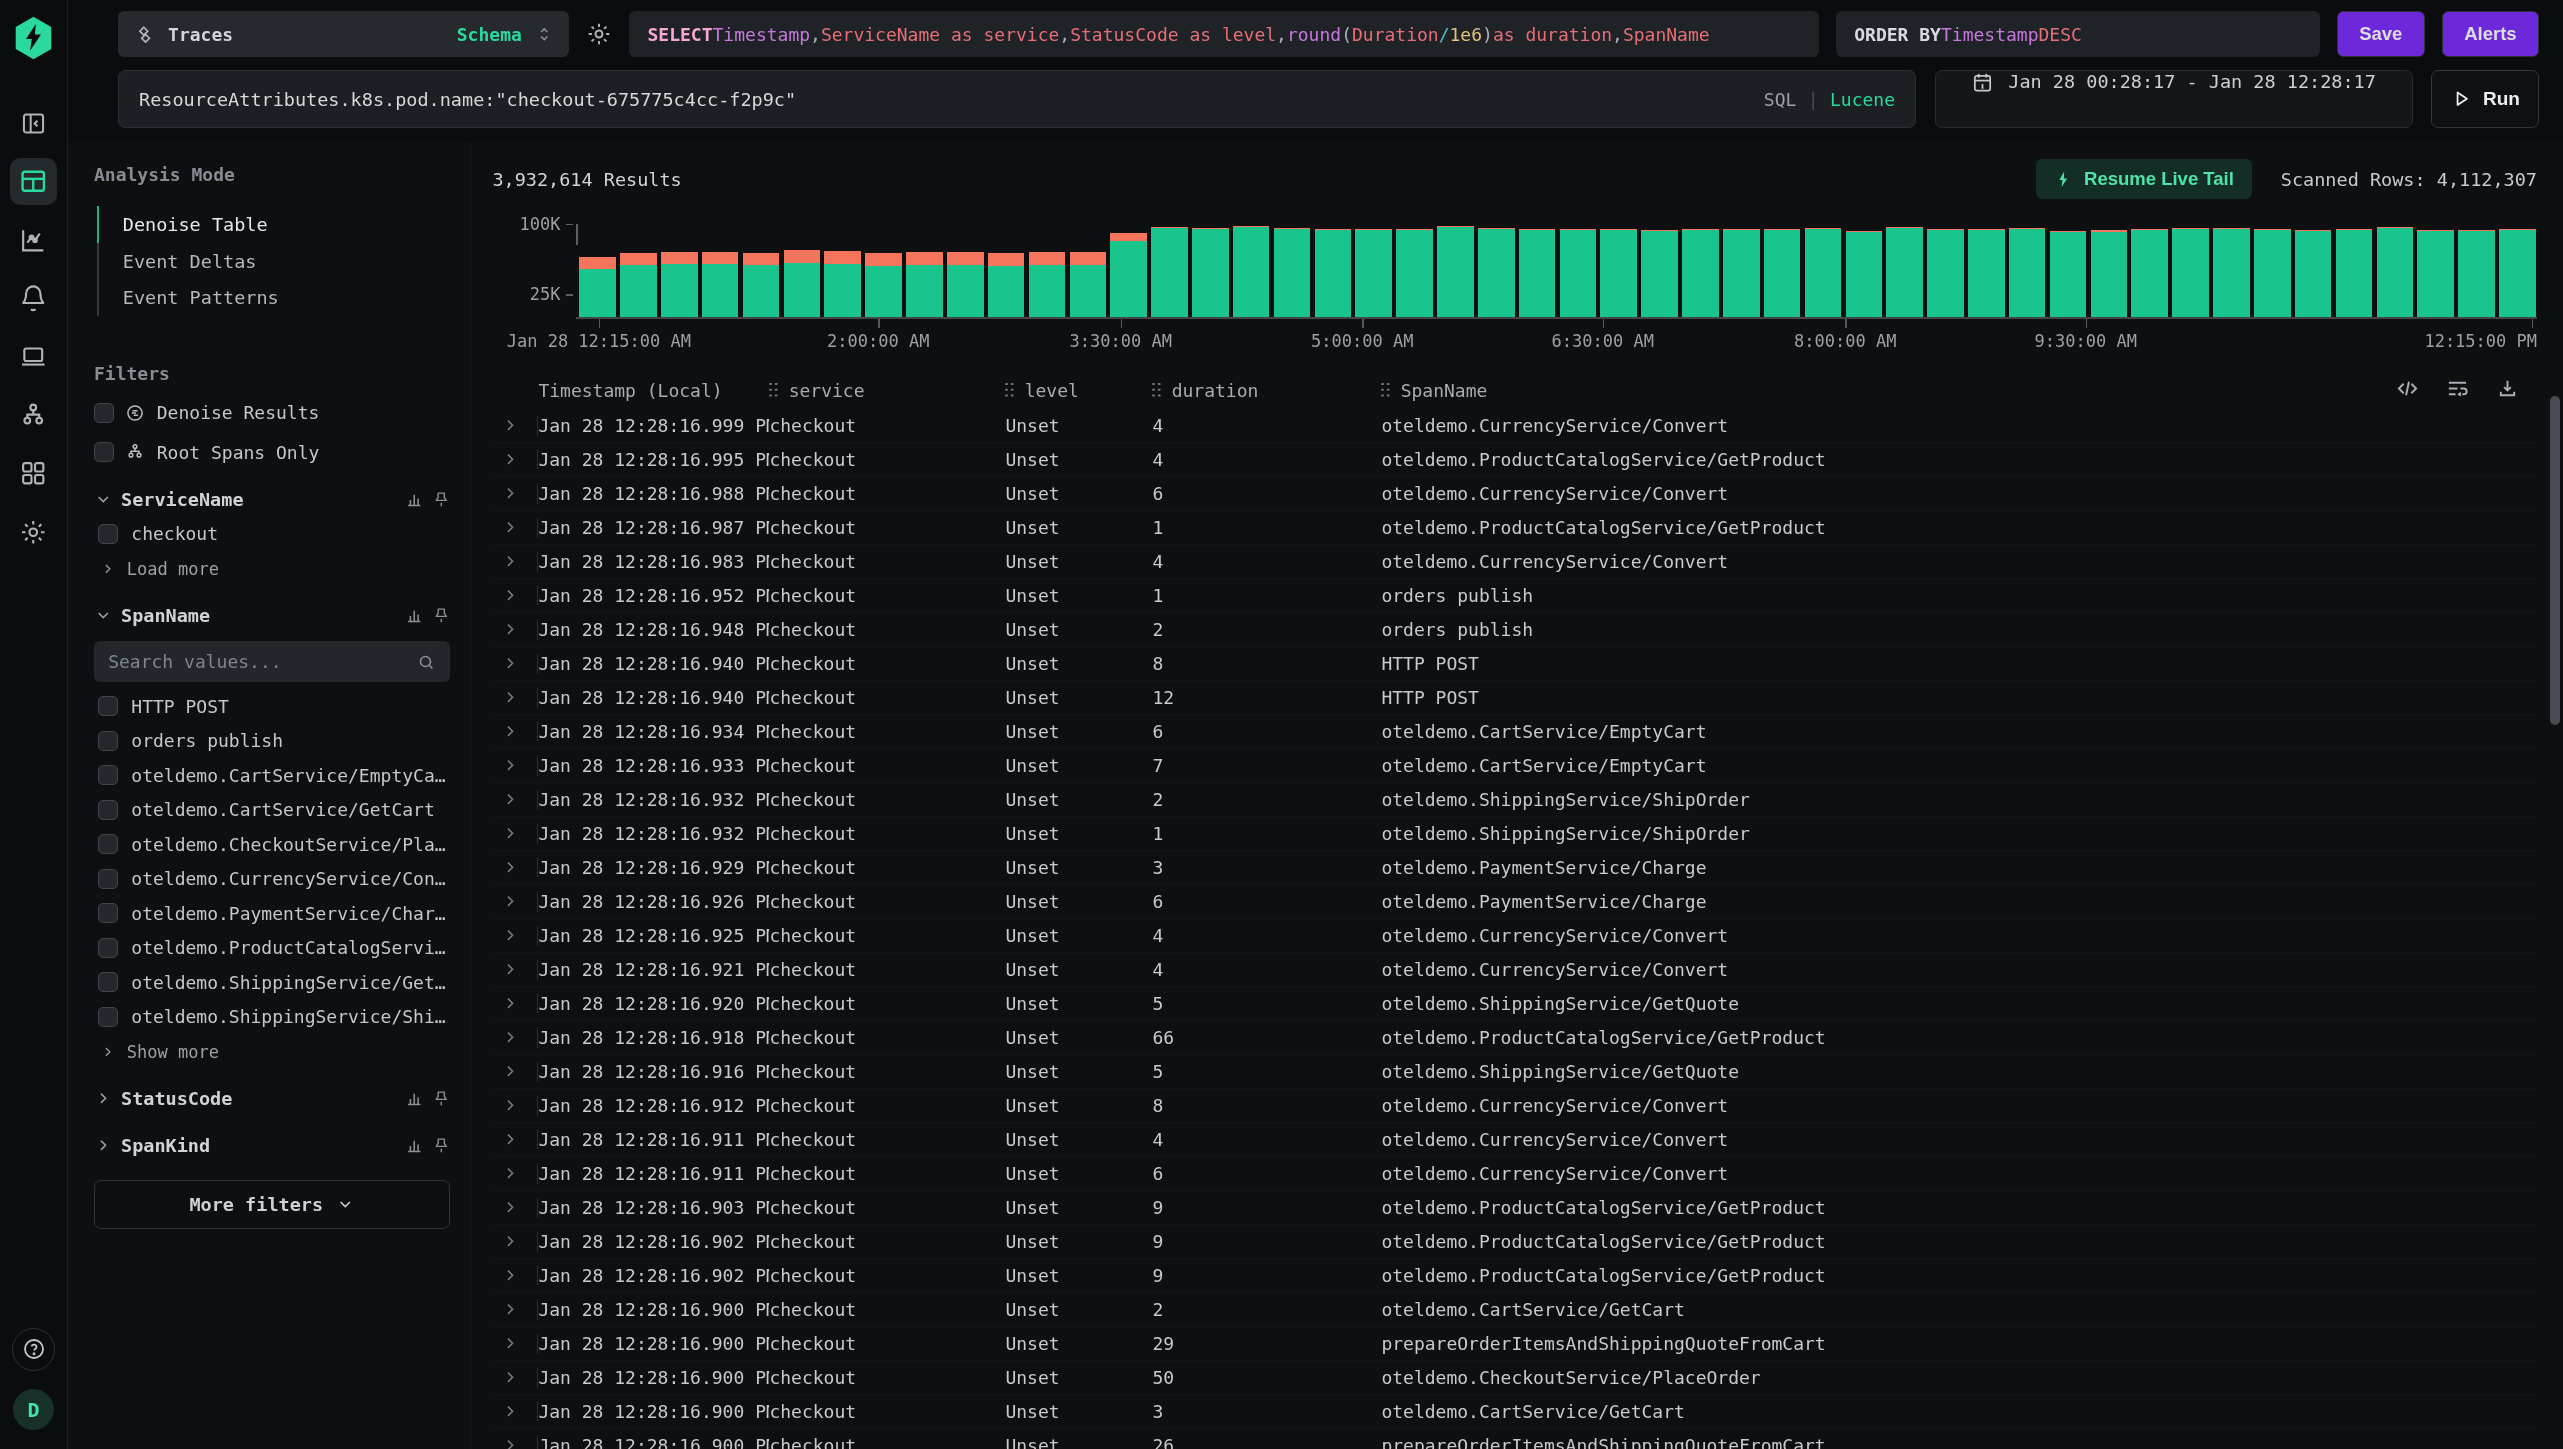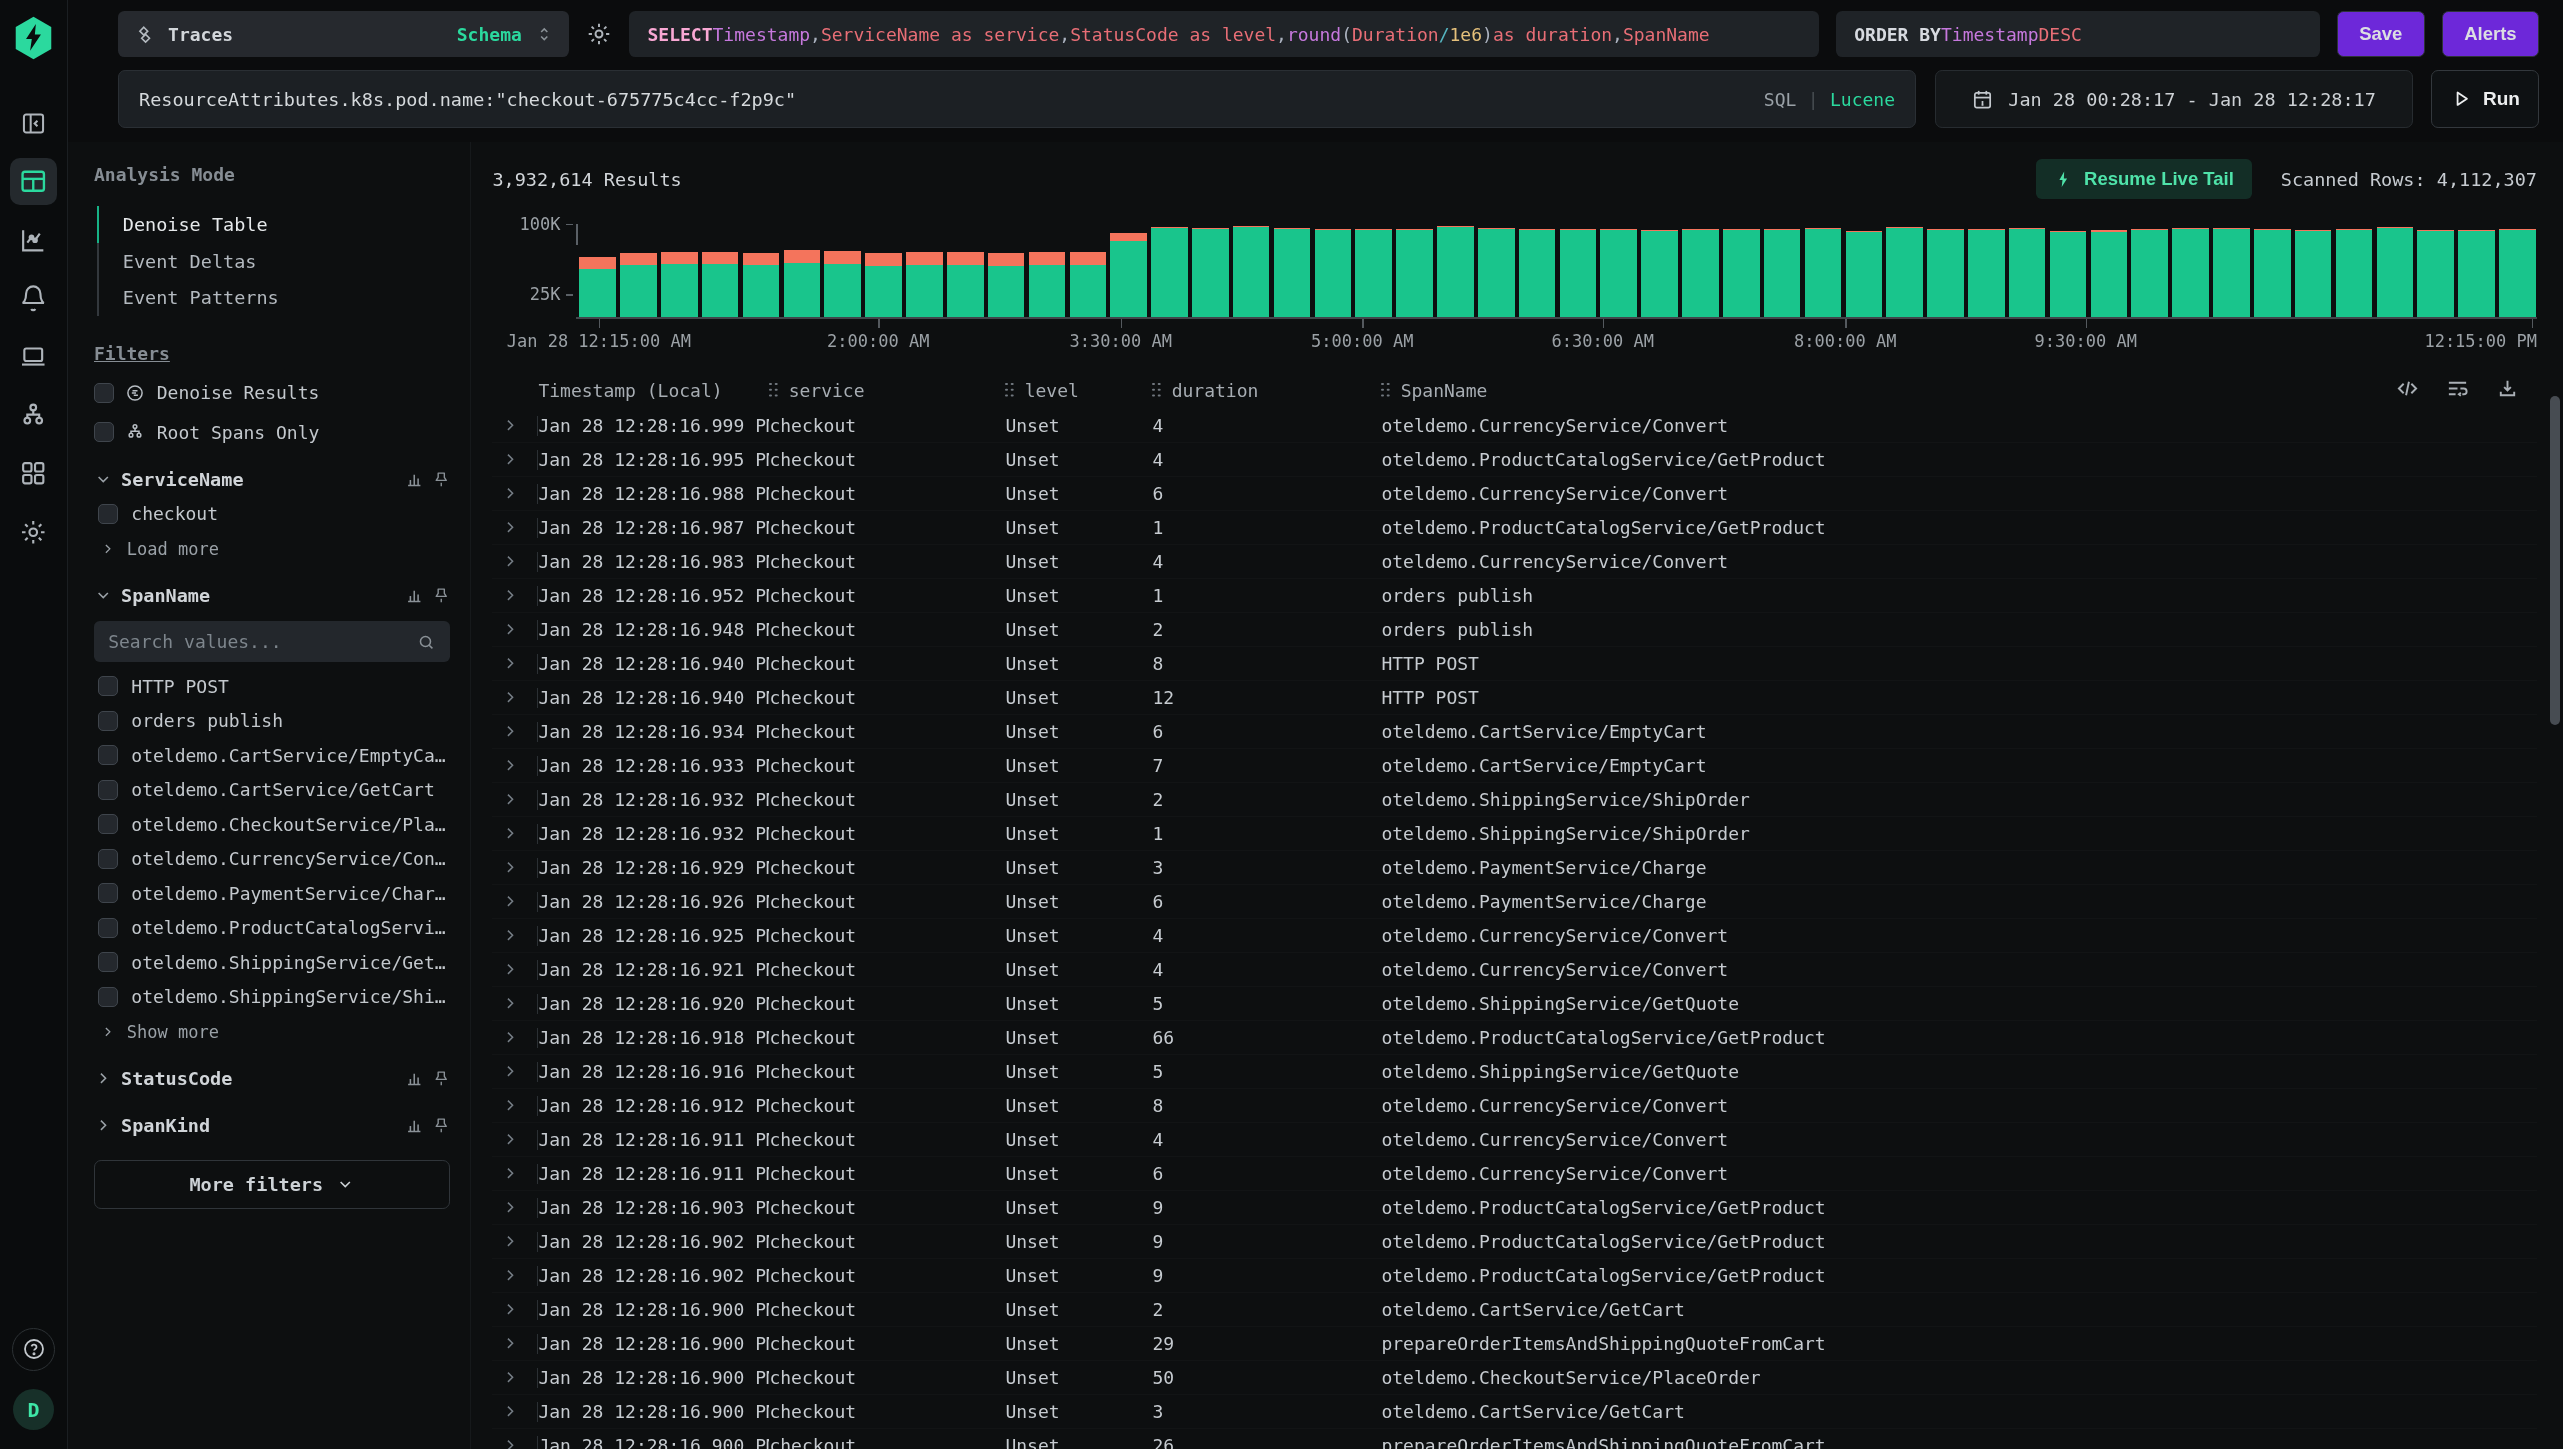--- a/index.html
+++ b/index.html
@@ -30,31 +30,31 @@
   .gear-btn{color:#aeb4ba;flex:none;}
   .editor{flex:1;height:46px;background:#1f2327;border-radius:6.4px;display:flex;align-items:center;padding:0 18.5px;white-space:nowrap;overflow:hidden;font-size:18px;}
   .orderby{width:484px;height:46px;background:#1f2327;border-radius:6.4px;display:flex;align-items:center;padding:0 18.5px;box-sizing:border-box;white-space:nowrap;overflow:hidden;font-size:18px;}
   .top-btn{height:46px;padding:0 21.4px;background:#6d28d9;border:1.4px solid #2e3338;border-radius:6.4px;display:flex;align-items:center;justify-content:center;color:#dcdfe2;font-weight:bold;font-size:18.5px;cursor:pointer;}
 
   .searchrow{display:flex;align-items:center;gap:18.5px;padding:8.5px 24px 14.2px 50px;}
   .search{flex:1;height:58px;background:#1c2024;border:0.7px solid #2a2f34;border-radius:7.1px;display:flex;align-items:center;padding:0 20px;box-sizing:border-box;}
   .search .q{flex:1;color:#d5d9dc;font-size:18.5px;white-space:nowrap;overflow:hidden;}
   .modes{display:flex;align-items:center;gap:11.4px;font-size:18px;}
   .m-sql{color:#9aa1a7;} .m-div{color:#474d52;} .m-lucene{color:#2bd99e;}
-  .daterange{width:478px;height:58px;background:#141719;border:0.7px solid #272c30;border-radius:7.1px;display:flex;align-items:center;justify-content:center;gap:14.2px;color:#cdd1d5;font-size:18.5px;box-sizing:border-box;}
+  .daterange{width:478px;height:58px;background:#141719;border:0.7px solid #272c30;border-radius:7.1px;display:flex;justify-content:center;gap:14.2px;color:#cdd1d5;font-size:18.5px;box-sizing:border-box;}
   .run{width:108px;height:58px;background:#0e1113;border:1.4px solid #33383d;border-radius:7.1px;display:flex;align-items:center;justify-content:center;gap:11.4px;color:#eceeef;font-weight:bold;font-size:19px;cursor:pointer;}
 
   
   .content{flex:1;display:flex;min-height:0;background:#0d0f10;}
   .sidebar{width:403px;flex:none;padding:21.4px 20px 0 26px;box-sizing:border-box;border-right:0.7px solid #16191b;overflow:hidden;}
   .sec-label{color:#868d94;font-weight:bold;font-size:18px;}
   .modes-list{margin:21.4px 0 0 2.8px;}
   .mode-item{position:relative;padding:7.8px 0 7.8px 24px;color:#b3b9bf;font-size:18.5px;border-left:2.8px solid #33383d;cursor:pointer;}
   .mode-item.active{border-left-color:#17b286;color:#e6e9eb;}
-  .filters-label{margin-top:27px;text-decoration:underline;}
+  .filters-label{margin-top:47px;}
   .toggle-row{display:flex;align-items:center;gap:11.4px;margin-top:18.5px;color:#c3c8cd;font-size:18px;cursor:pointer;}
   .cb{width:20px;height:20px;border-radius:5px;background:#24282d;border:1.4px solid #3f454c;box-sizing:border-box;flex:none;}
   .t-icon{color:#b7bdc3;}
   .fsection{margin-top:26px;}
   .fsec-head{display:flex;align-items:center;gap:8.5px;color:#d0d4d8;font-weight:bold;font-size:18.5px;cursor:pointer;}
   .fsec-head .grow{flex:1;}
   .fsec-head .hicon{color:#8a9197;}
   .chev{color:#9aa1a7;}
   .fitem{display:flex;align-items:center;gap:13px;margin-top:13.5px;color:#c3c8cd;font-size:18px;padding-left:4.3px;cursor:pointer;white-space:nowrap;}
   .loadmore{display:flex;align-items:center;gap:11.4px;color:#9aa1a7;font-size:17px;margin-top:14.2px;padding-left:5.7px;cursor:pointer;}

